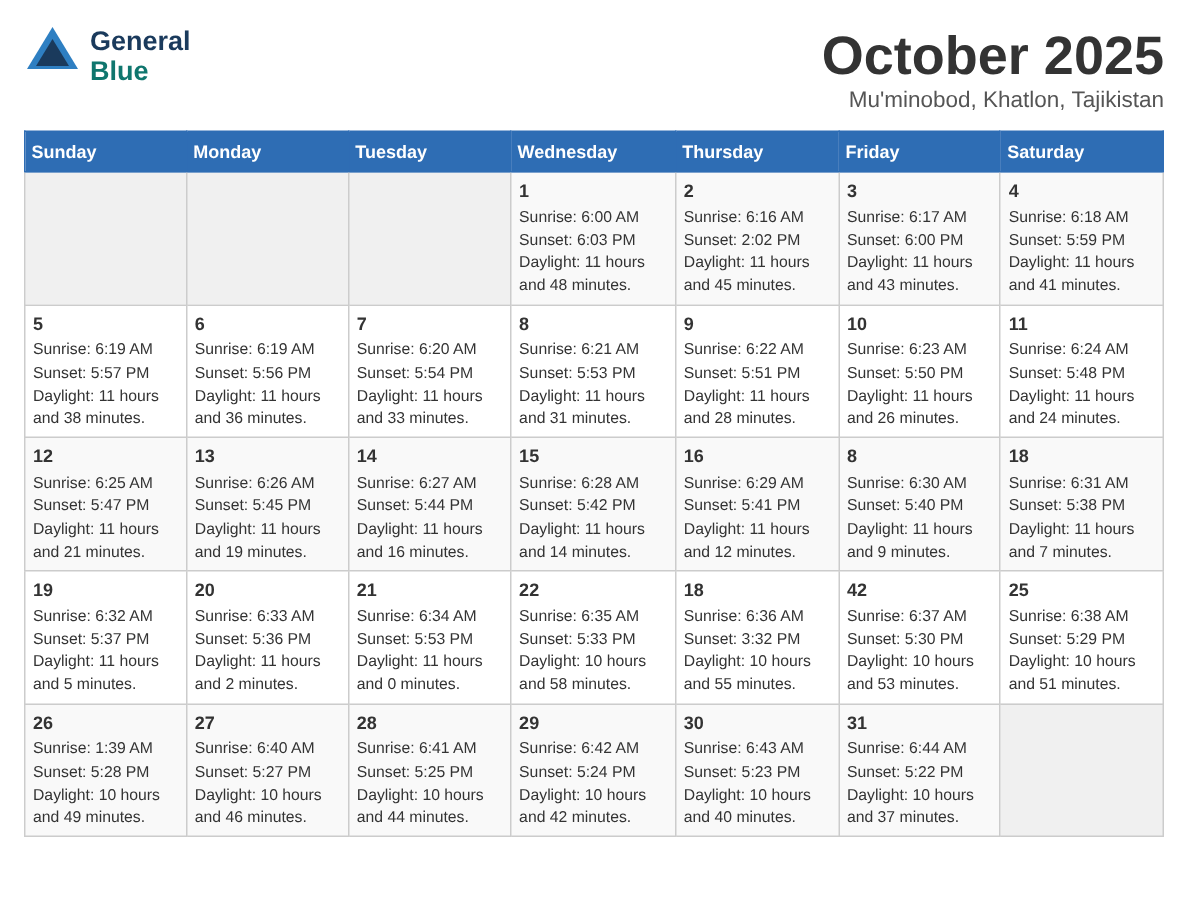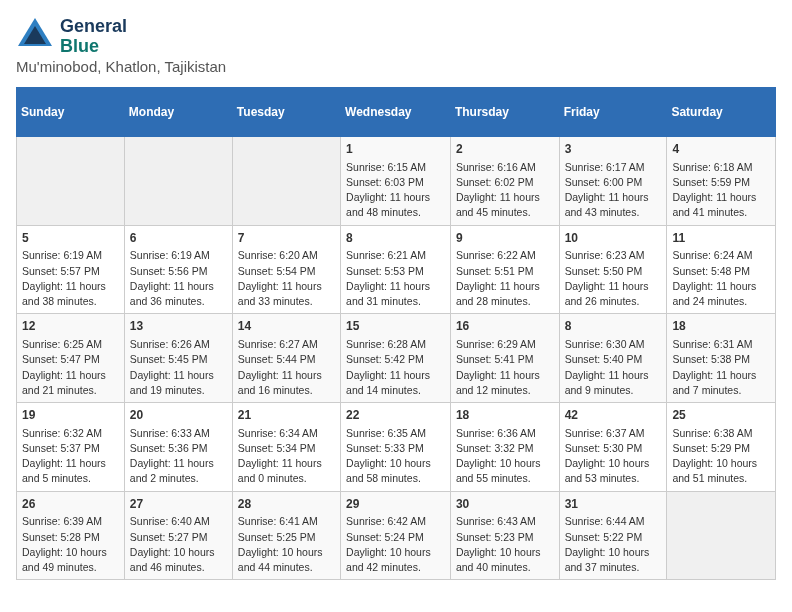--- a/index.html
+++ b/index.html
@@ -8,21 +8,20 @@
       background: #fff;
       width: 792px;
       min-height: 612px;
       padding: 16px;
     }
     .header {
       display: flex;
       justify-content: space-between;
       align-items: flex-start;
       margin-bottom: 12px;
-      flex-direction: column;
     }
     .logo {
       display: flex;
       align-items: center;
     }
     .logo-icon {
       position: relative;
       margin-right: 6px;
     }
     .title-block {
@@ -38,21 +37,21 @@
       color: #555;
     }
     table {
       width: 100%;
       border-collapse: collapse;
       font-size: 11px;
     }
     thead tr th {
       background-color: #2e6db4;
       color: #fff;
-      padding: 17px 4px;
+      padding: 6px 4px;
       text-align: left;
       font-size: 12px;
       font-weight: bold;
       border: 1px solid #2e6db4;
     }
     tbody tr td {
       border: 1px solid #ccc;
       padding: 4px 5px;
       vertical-align: top;
       min-height: 70px;
@@ -93,20 +92,21 @@
         <polygon points="19,2 36,30 2,30" fill="#2e7fc2"></polygon>
         <polygon points="19,10 30,28 8,28" fill="#1a3a5c"></polygon>
       </svg>
     </div>
     <div>
       <div style="font-size:18px;font-weight:bold;color:#1a3a5c;line-height:1.1;">General</div>
       <div style="font-size:18px;font-weight:bold;color:#0f766e;line-height:1.1;">Blue</div>
     </div>
   </div>
   <div class="title-block">
+    <div class="month-title">October 2025</div>
     <div class="subtitle">Mu'minobod, Khatlon, Tajikistan</div>
   </div>
 </div>
 
 <table>
   <thead>
     <tr>
     <th>Sunday</th>
         <th>Monday</th>
         <th>Tuesday</th>
@@ -116,28 +116,28 @@
         <th>Saturday</th>
       </tr>
   </thead>
   <tbody id="calendar-body">
   <tr>
         <td class="empty-cell"></td>
         <td class="empty-cell"></td>
         <td class="empty-cell"></td>
         <td>
           <span class="day-num">1</span>
-          <div class="day-info">Sunrise: 6:15 AM
+          <div class="day-info">Sunrise: 6:00 AM
 Sunset: 6:03 PM
 Daylight: 11 hours and 48 minutes.</div>
         </td>
         <td>
           <span class="day-num">2</span>
           <div class="day-info">Sunrise: 6:16 AM
-Sunset: 6:02 PM
+Sunset: 2:02 PM
 Daylight: 11 hours and 45 minutes.</div>
         </td>
         <td>
           <span class="day-num">3</span>
           <div class="day-info">Sunrise: 6:17 AM
 Sunset: 6:00 PM
 Daylight: 11 hours and 43 minutes.</div>
         </td>
         <td>
           <span class="day-num">4</span>
@@ -243,21 +243,21 @@
         </td>
         <td>
           <span class="day-num">20</span>
           <div class="day-info">Sunrise: 6:33 AM
 Sunset: 5:36 PM
 Daylight: 11 hours and 2 minutes.</div>
         </td>
         <td>
           <span class="day-num">21</span>
           <div class="day-info">Sunrise: 6:34 AM
-Sunset: 5:34 PM
+Sunset: 5:53 PM
 Daylight: 11 hours and 0 minutes.</div>
         </td>
         <td>
           <span class="day-num">22</span>
           <div class="day-info">Sunrise: 6:35 AM
 Sunset: 5:33 PM
 Daylight: 10 hours and 58 minutes.</div>
         </td>
         <td>
           <span class="day-num">18</span>
@@ -274,21 +274,21 @@
         <td>
           <span class="day-num">25</span>
           <div class="day-info">Sunrise: 6:38 AM
 Sunset: 5:29 PM
 Daylight: 10 hours and 51 minutes.</div>
         </td>
       </tr>
       <tr>
         <td>
           <span class="day-num">26</span>
-          <div class="day-info">Sunrise: 6:39 AM
+          <div class="day-info">Sunrise: 1:39 AM
 Sunset: 5:28 PM
 Daylight: 10 hours and 49 minutes.</div>
         </td>
         <td>
           <span class="day-num">27</span>
           <div class="day-info">Sunrise: 6:40 AM
 Sunset: 5:27 PM
 Daylight: 10 hours and 46 minutes.</div>
         </td>
         <td>

